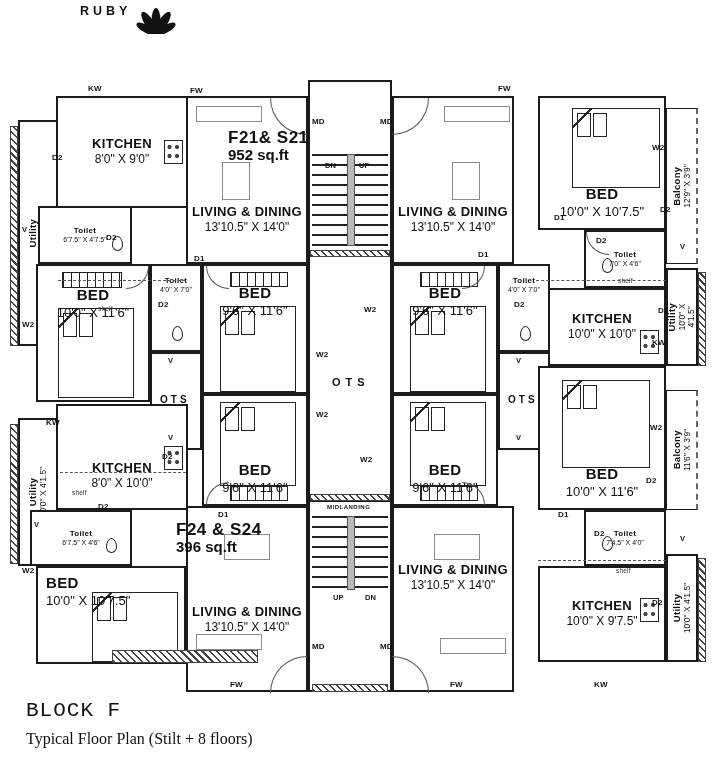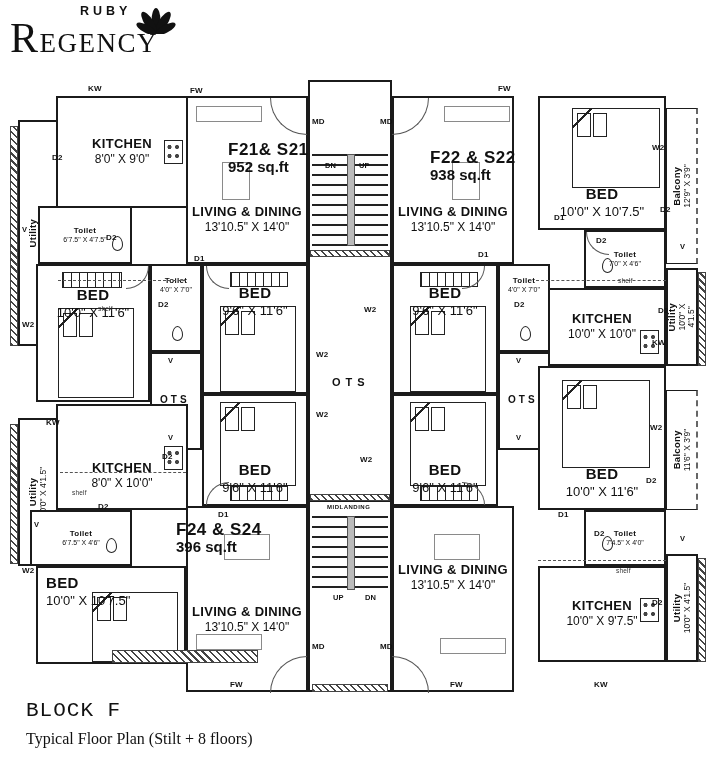--- a/index.html
+++ b/index.html
@@ -67,21 +67,20 @@
     <svg class="lotus" width="56" height="30" viewBox="0 0 56 30">
       <g fill="#111" transform="translate(28,30)">
         <ellipse rx="4.5" ry="13" cy="-13"></ellipse>
         <ellipse rx="4.5" ry="13" cy="-13" transform="rotate(32)"></ellipse>
         <ellipse rx="4.5" ry="13" cy="-13" transform="rotate(-32)"></ellipse>
         <ellipse rx="4" ry="11" cy="-11" transform="rotate(62)"></ellipse>
         <ellipse rx="4" ry="11" cy="-11" transform="rotate(-62)"></ellipse>
       </g>
     </svg>
     <div class="ruby">RUBY</div>
-    <div class="regency">REGENCY</div>
   </div>
 
   <div class="room" style="left:18px;top:120px;width:40px;height:226px">
     <div class="vlab">
       <div class="rn">Utility</div>
       <div class="rd">9'4.5" X 4'1.5"</div>
     </div>
   </div>
   <div class="room" style="left:56px;top:96px;width:132px;height:112px">
     <div class="stove" style="left:106px;top:42px"></div>
@@ -98,21 +97,21 @@
     </div>
   </div>
   <div class="room" style="left:186px;top:96px;width:122px;height:168px">
     <div class="furn" style="left:8px;top:8px;width:64px;height:14px"></div>
     <div class="furn" style="left:34px;top:64px;width:26px;height:36px"></div>
     <div class="lbl" style="top:106px">
       <div class="rn">LIVING &amp; DINING</div>
       <div class="rd">13'10.5" X 14'0"</div>
     </div>
   </div>
-  <div class="unit" style="left:228px;top:140px">
+  <div class="unit" style="left:228px;top:128px">
     <div class="ul">F21&amp; S21</div>
     <div class="ua">952 sq.ft</div>
   </div>
   <div class="room lg" style="left:36px;top:264px;width:114px;height:138px">
     <div class="ward" style="left:24px;top:6px;width:58px;height:14px"></div>
     <div class="bed" style="left:20px;top:42px;width:74px;height:88px">
         <i class="pw" style="left:4px"></i>
         <i class="pw" style="left:20px"></i>
       </div>
     <div class="lbl" style="top:20px">
@@ -206,24 +205,20 @@
   <div class="hat" style="left:310px;top:250px;width:80px;height:7px"></div>
   <div class="hat" style="left:310px;top:494px;width:80px;height:7px"></div>
 
   <div class="room" style="left:392px;top:96px;width:122px;height:168px">
     <div class="furn" style="left:50px;top:8px;width:64px;height:14px"></div>
     <div class="furn" style="left:58px;top:64px;width:26px;height:36px"></div>
     <div class="lbl" style="top:106px">
       <div class="rn">LIVING &amp; DINING</div>
       <div class="rd">13'10.5" X 14'0"</div>
     </div>
-  </div>
-  <div class="unit" style="left:430px;top:148px">
-    <div class="ul">F22 &amp; S22</div>
-    <div class="ua">938 sq.ft</div>
   </div>
   <div class="room lg" style="left:538px;top:96px;width:128px;height:134px">
     <div class="bed" style="left:32px;top:10px;width:86px;height:78px">
         <i class="pw" style="left:4px"></i>
         <i class="pw" style="left:20px"></i>
       </div>
     <div class="lbl botl">
       <div class="rn">BED</div>
       <div class="rd">10'0" X 10'7.5"</div>
     </div>

